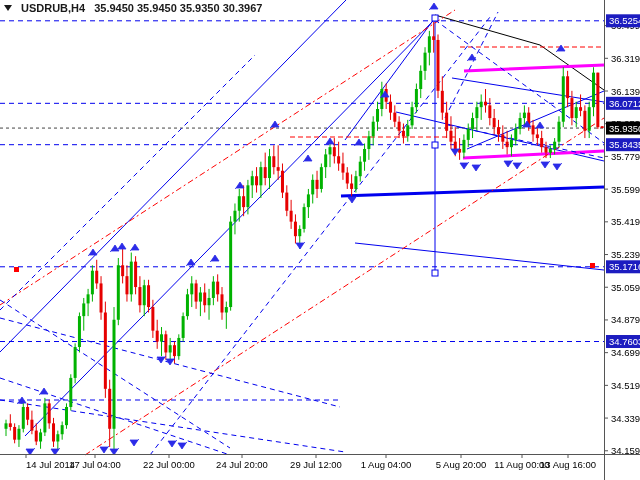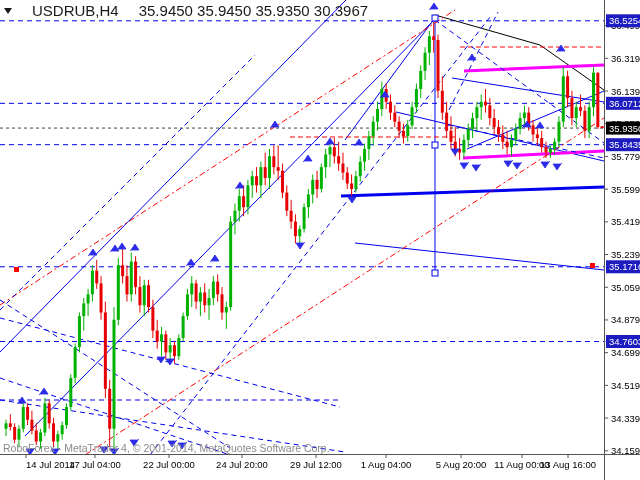--- a/index.html
+++ b/index.html
@@ -1,19 +1,19 @@
 <!DOCTYPE html>
 <html><head>
 <meta charset="utf-8">
 <style>
   html,body{margin:0;padding:0;background:#fff;}
   #win{position:relative;width:640px;height:480px;background:#ffffff;overflow:hidden;
        font-family:"Liberation Sans",sans-serif;}
-  #title{position:absolute;left:4px;top:2px;font-size:15px;font-weight:normal;color:#1a1a1a;
-         display:flex;align-items:center;gap:20px;z-index:30;}
+  #title{position:absolute;left:4px;top:2px;font-size:11px;font-weight:bold;color:#1a1a1a;
+         display:flex;align-items:center;gap:9px;z-index:30;}
   #title .tri{width:0;height:0;border-left:4px solid transparent;border-right:4px solid transparent;
          border-top:6px solid #1a1a1a;display:inline-block;}
   #watermark{position:absolute;left:3px;top:442px;font-size:10.5px;color:#8a8a8a;z-index:2;}
   svg{position:absolute;left:0;top:0;}
   text{font-family:"Liberation Sans",sans-serif;}
 </style>
 </head>
 <body>
 
 <div id="win">
@@ -430,14 +430,13 @@
       <line x1="522" y1="455" x2="522" y2="458" stroke="#555" stroke-width="1"></line>
       <text x="522" y="468" font-size="9.5" fill="#000000" text-anchor="middle">11 Aug 00:00</text>
       <line x1="568" y1="455" x2="568" y2="458" stroke="#555" stroke-width="1"></line>
       <text x="568" y="468" font-size="9.5" fill="#000000" text-anchor="middle">13 Aug 16:00</text>
     </svg>
   <div id="title">
     <span class="tri"></span>
     <span>USDRUB,H4</span>
     <span>35.9450 35.9450 35.9350 30.3967</span>
   </div>
-  <div id="watermark">RoboForex - MetaTrader 4, © 2001-2014, MetaQuotes Software Corp.</div>
 </div>
 
 </body></html>

